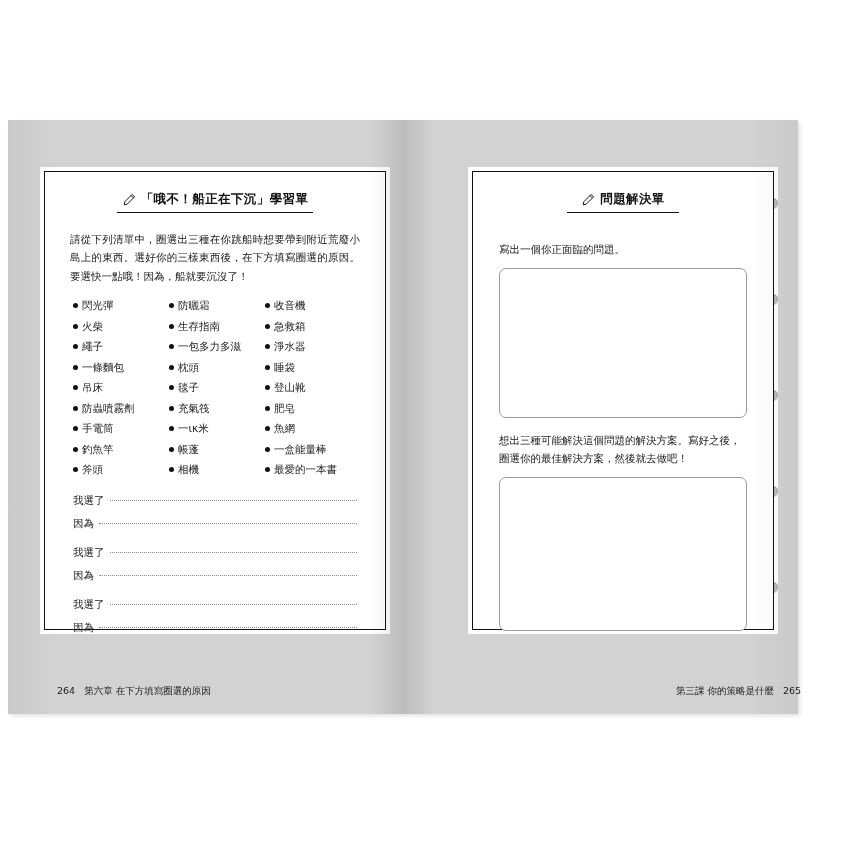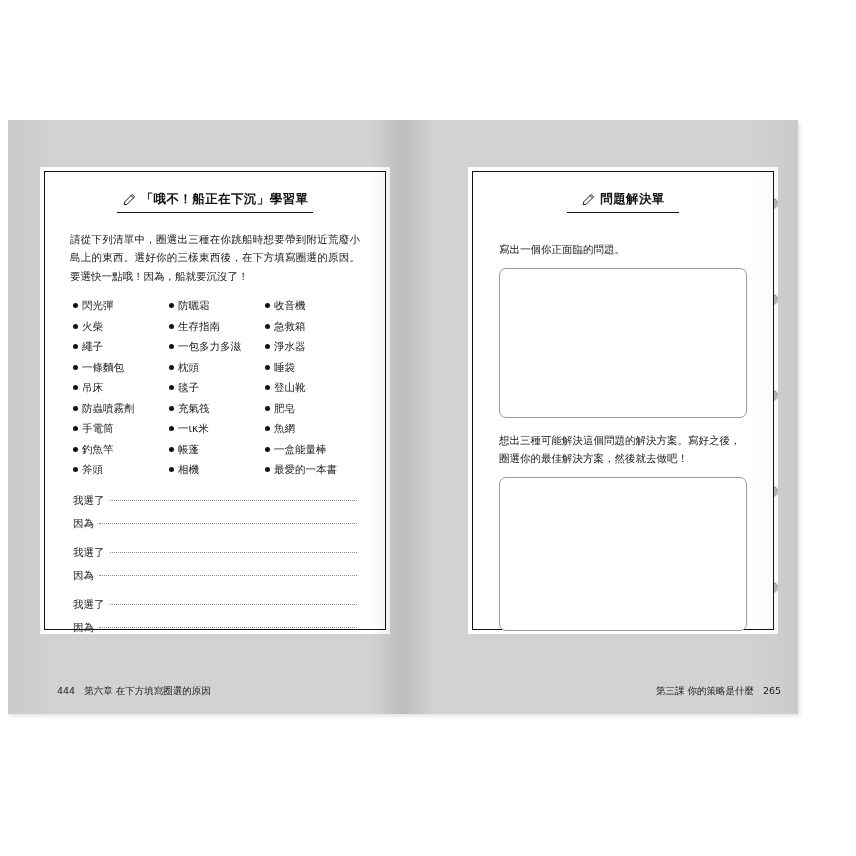--- a/index.html
+++ b/index.html
@@ -156,21 +156,21 @@
   .box2 { height: 152px; }
 
   
   .footer {
     position: absolute;
     font-size: 9.5px;
     color: #1a1a1a;
     white-space: nowrap;
   }
   .footer-left  { left: 57px;  top: 685px; }
-  .footer-right { left: 656px; top: 685px; }
+  .footer-right { left: 676px; top: 685px; }
   .footer .num { font-weight: normal; }
   .footer .sep { display: inline-block; width: 9px; }
 </style>
 </head>
 <body>
 
 <div class="spread"></div>
 
 <div class="page page-left"></div>
 <div class="hole" style="left:44px; top:198px;"></div>
@@ -372,17 +372,17 @@
   <div class="prompt">寫出一個你正面臨的問題。</div>
   <div class="answer-box box1"></div>
 
   <div class="prompt prompt2">想出三種可能解決這個問題的解決方案。寫好之後，圈選你的最佳解決方案，然後就去做吧！</div>
   <div class="answer-box box2"></div>
 </div>
 
 <div class="spread-shadow"></div>
 
 <div class="footer footer-left">
-  <span class="num">444</span><span class="sep"></span><span>第六章 在下方填寫圈選的原因</span>
+  <span class="num">264</span><span class="sep"></span><span>第六章 在下方填寫圈選的原因</span>
 </div>
 <div class="footer footer-right">
   <span>第三課 你的策略是什麼</span><span class="sep"></span><span class="num">265</span>
 </div>
 
 </body></html>

